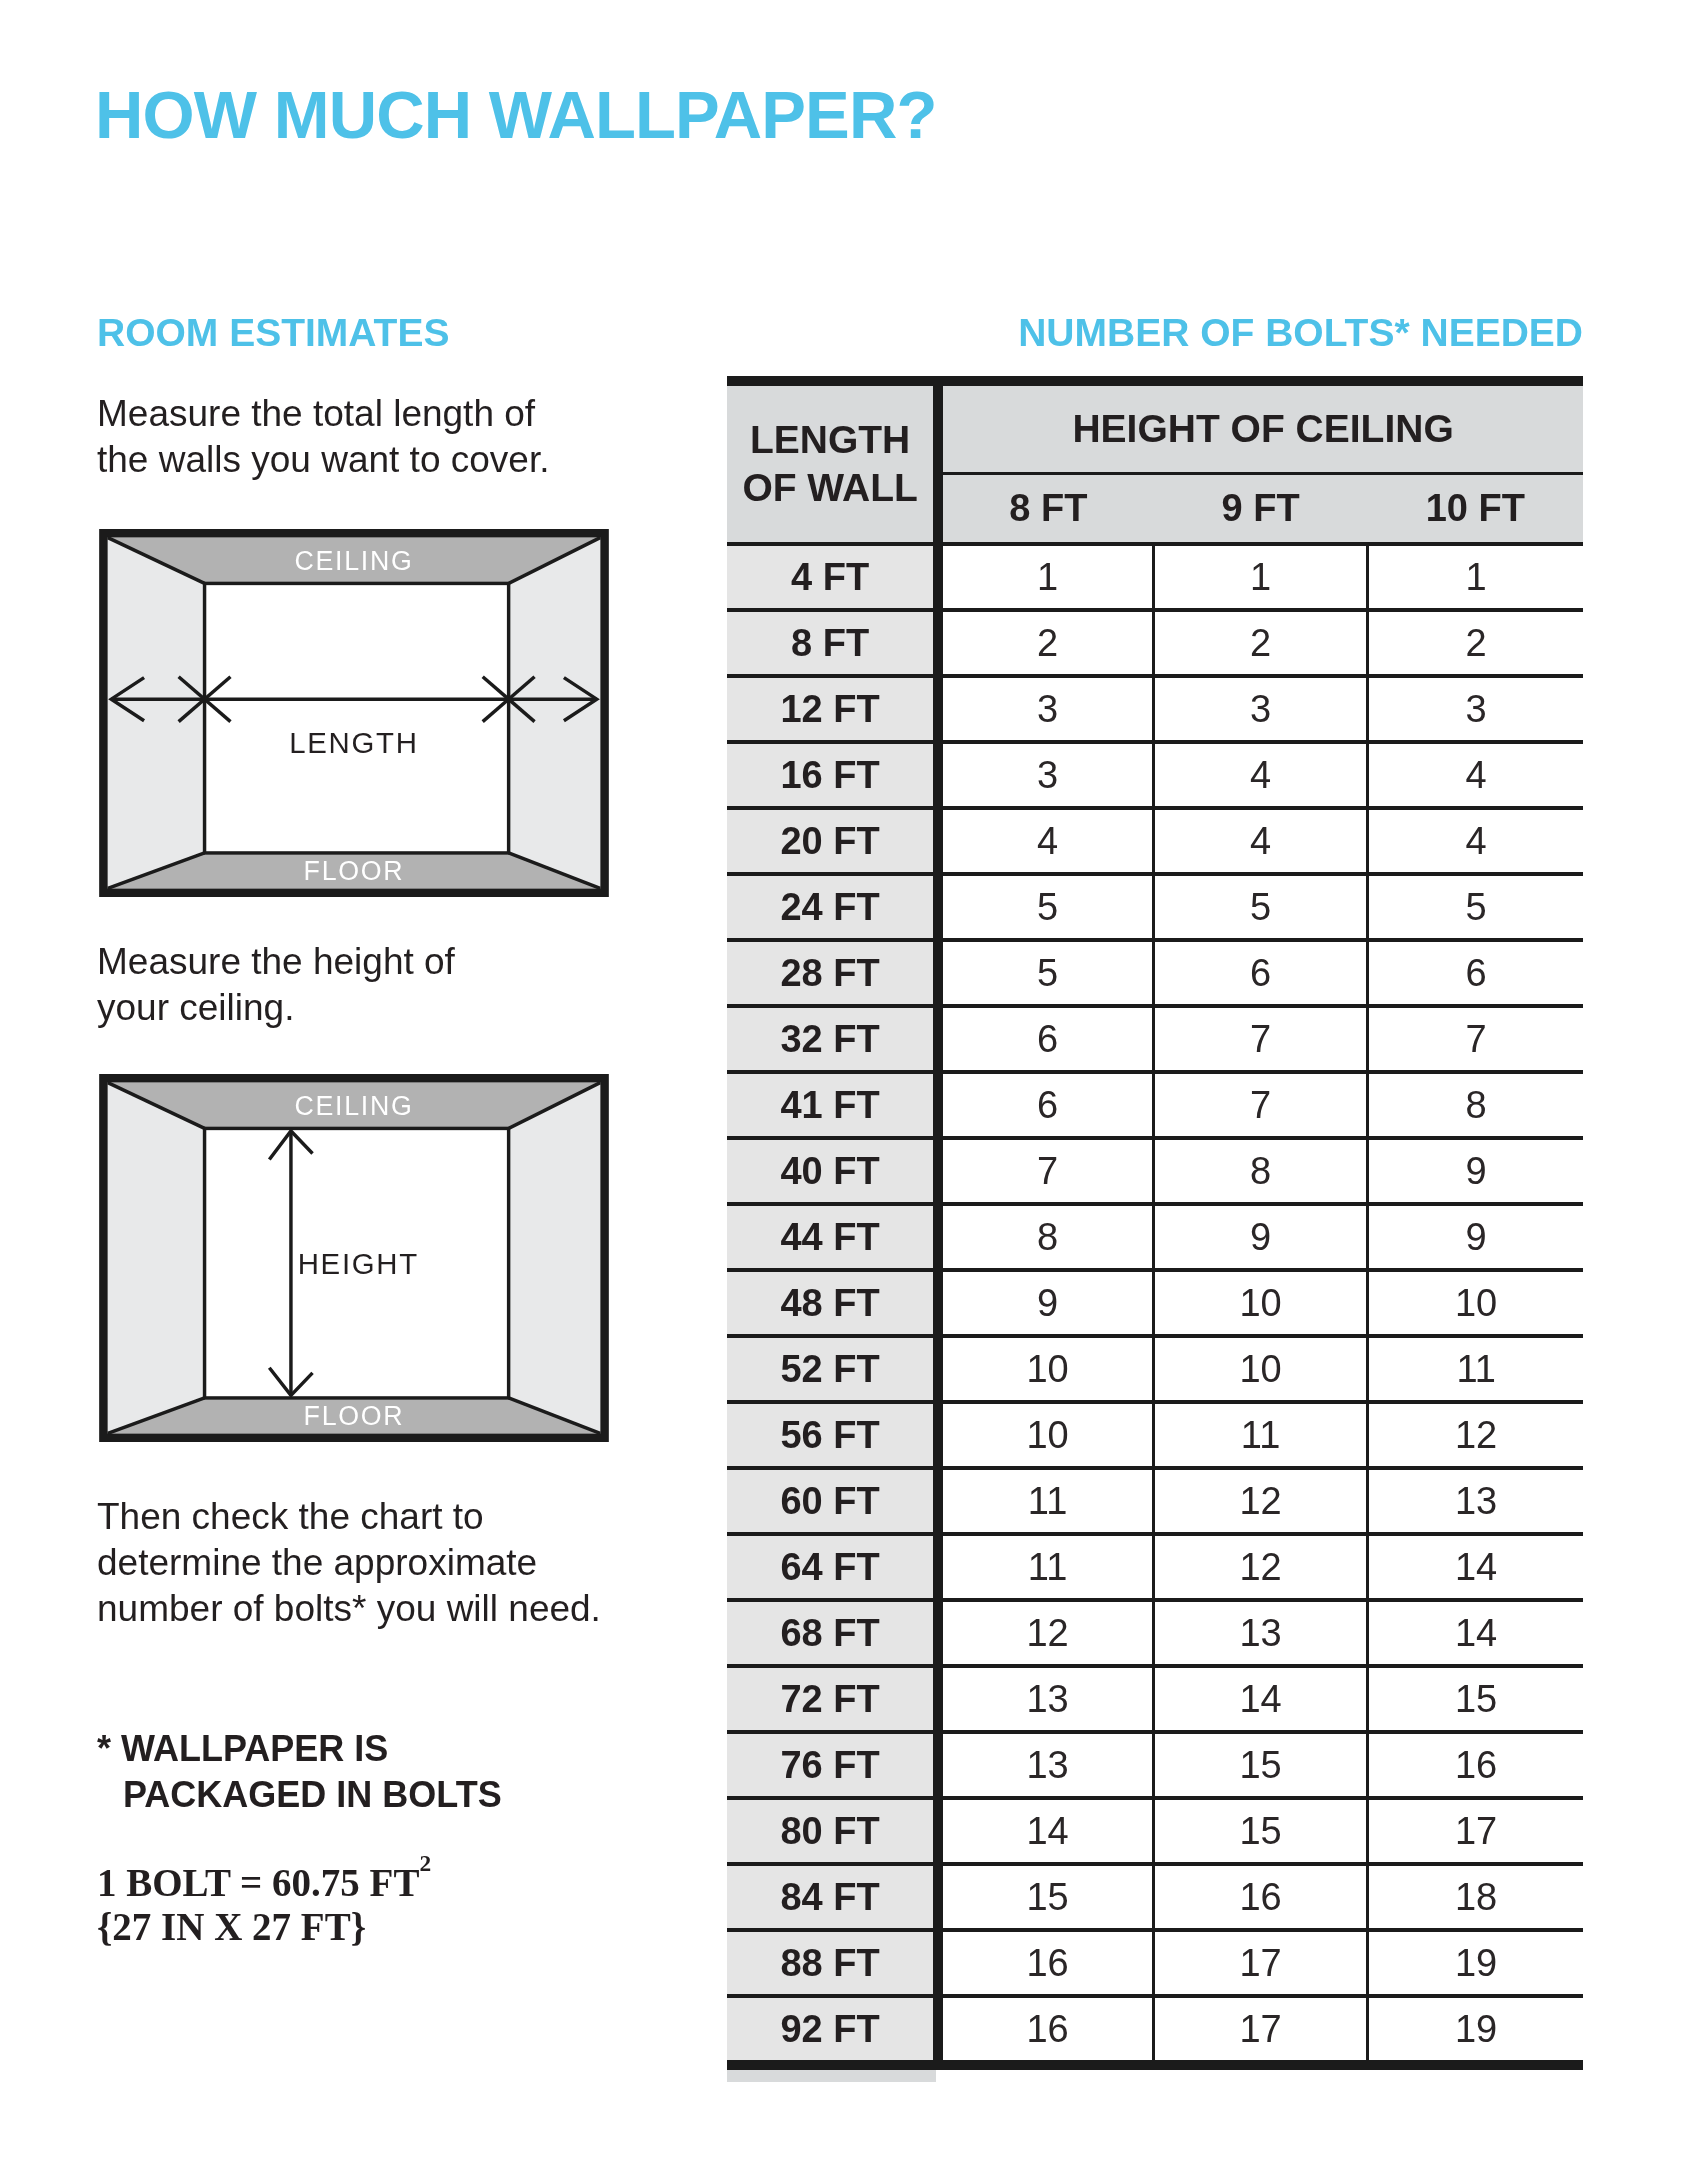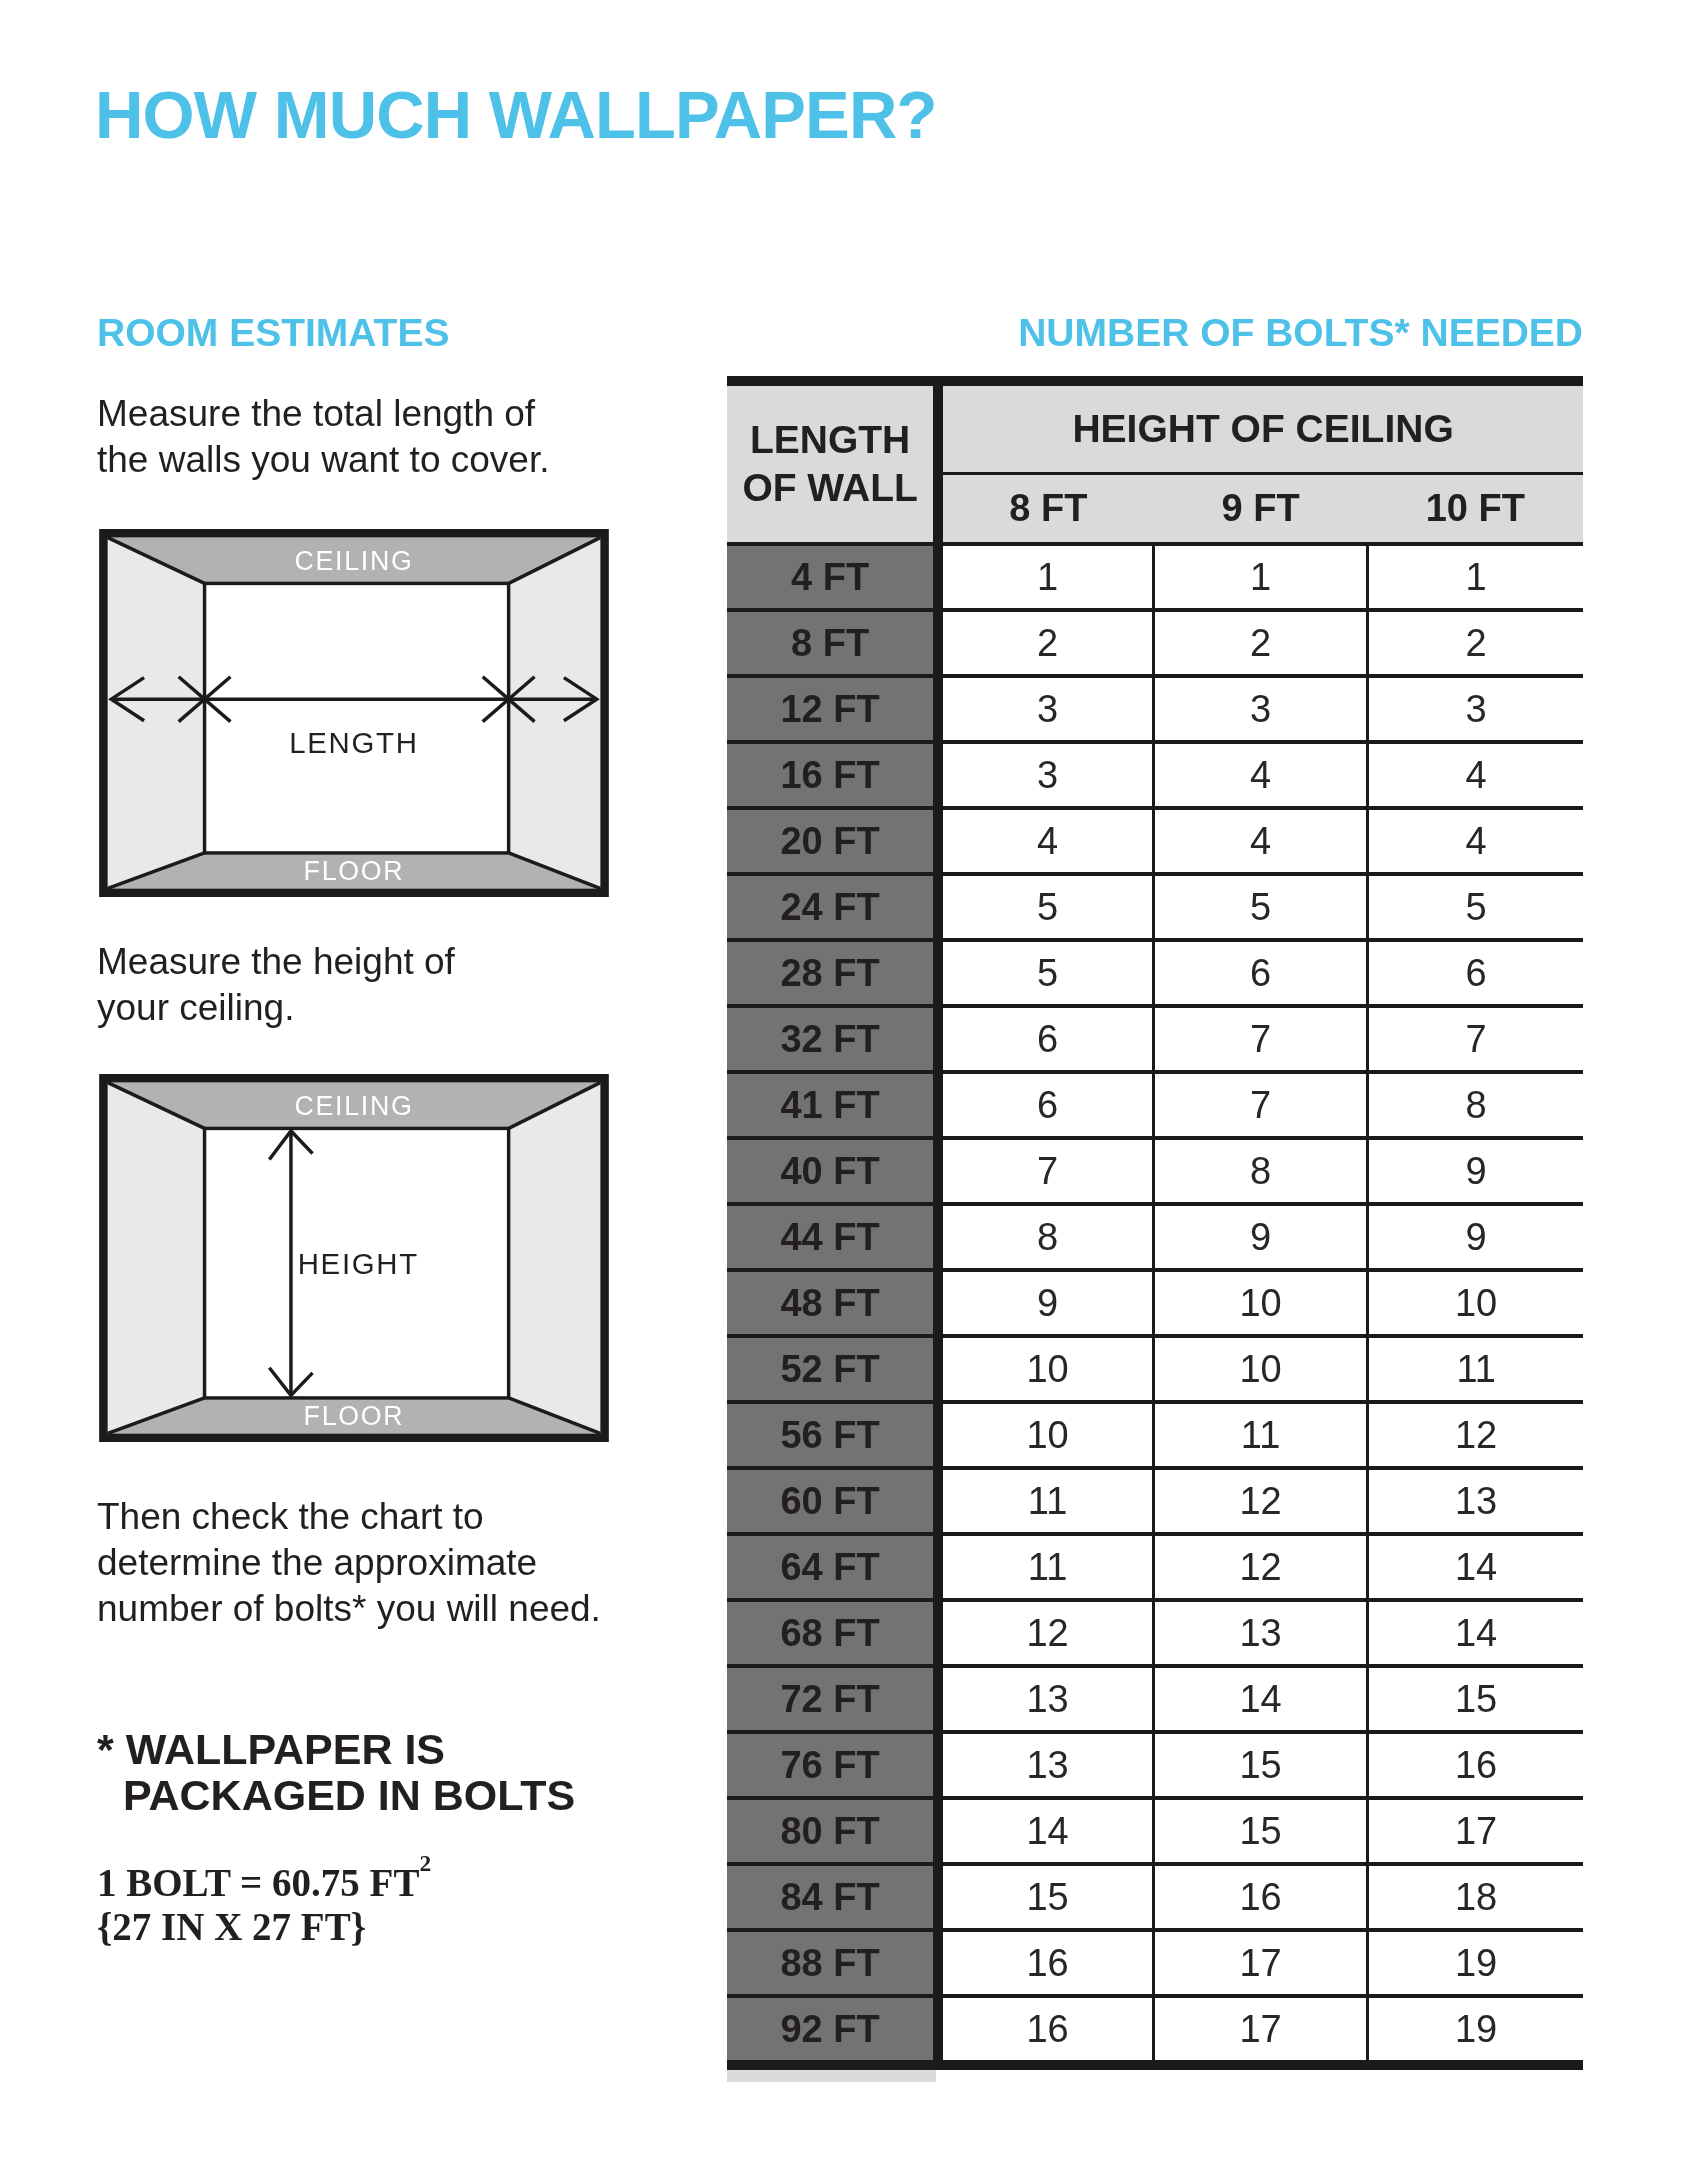--- a/index.html
+++ b/index.html
@@ -20,21 +20,21 @@
   .room-estimates{left:97px;top:311px;}
   .table-heading{left:727px;top:311px;width:856px;text-align:right;}
 
   
   .copy{font-size:37px;line-height:46px;color:#231f20;}
   .copy-1{left:97px;top:391px;}
   .copy-2{left:97px;top:939px;}
   .copy-3{left:97px;top:1494px;}
 
   .footnote{
-    left:97px;top:1726px;font-size:43px;line-height:46px;font-weight:bold;white-space:nowrap;
+    left:97px;top:1726px;font-size:36px;line-height:46px;font-weight:bold;white-space:nowrap;
   }
   .footnote .indent{padding-left:26px;}
   .bolt-info{
     left:97px;top:1852px;font-size:39px;line-height:44px;font-weight:bold;white-space:nowrap;font-family:Liberation Serif, serif;
   }
   .bolt-info sup{font-size:0.6em;position:relative;top:-0.45em;}
 
   
   .diagram{width:510px;height:368px;}
   .diagram-1{left:99px;top:529px;}
@@ -55,21 +55,21 @@
   table.bolts thead th{background:#d8dadb;color:#231f20;}
   th.col1-header{font-size:39px;font-weight:bold;line-height:48px;height:156px;}
   th.group-header{
     font-size:39px;font-weight:bold;height:86px;
     border-left:10.4px solid #1b1b1b;border-bottom:3.5px solid #1b1b1b;
   }
   tr.units-row th{font-size:38px;font-weight:bold;height:67px;}
   tr.units-row th.first-unit{border-left:10.4px solid #1b1b1b;}
   table.bolts tbody td{height:62px;border-top:4.3px solid #1b1b1b;}
   td.row-label{
-    background:#737373;font-weight:bold;font-size:38px;color:#231f20;
+    background:#e5e5e5;font-weight:bold;font-size:38px;color:#231f20;
   }
   td.val{background:#ffffff;font-size:38px;font-weight:normal;color:#2a2627;}
   td.val.first-data{border-left:10.4px solid #1b1b1b;}
   td.val.sep{border-left:3.5px solid #1b1b1b;}
   .col1-tail{width:209px;height:12px;background:#d8dadb;}
 </style>
 </head>
 <body>
 
 <div class="page">

